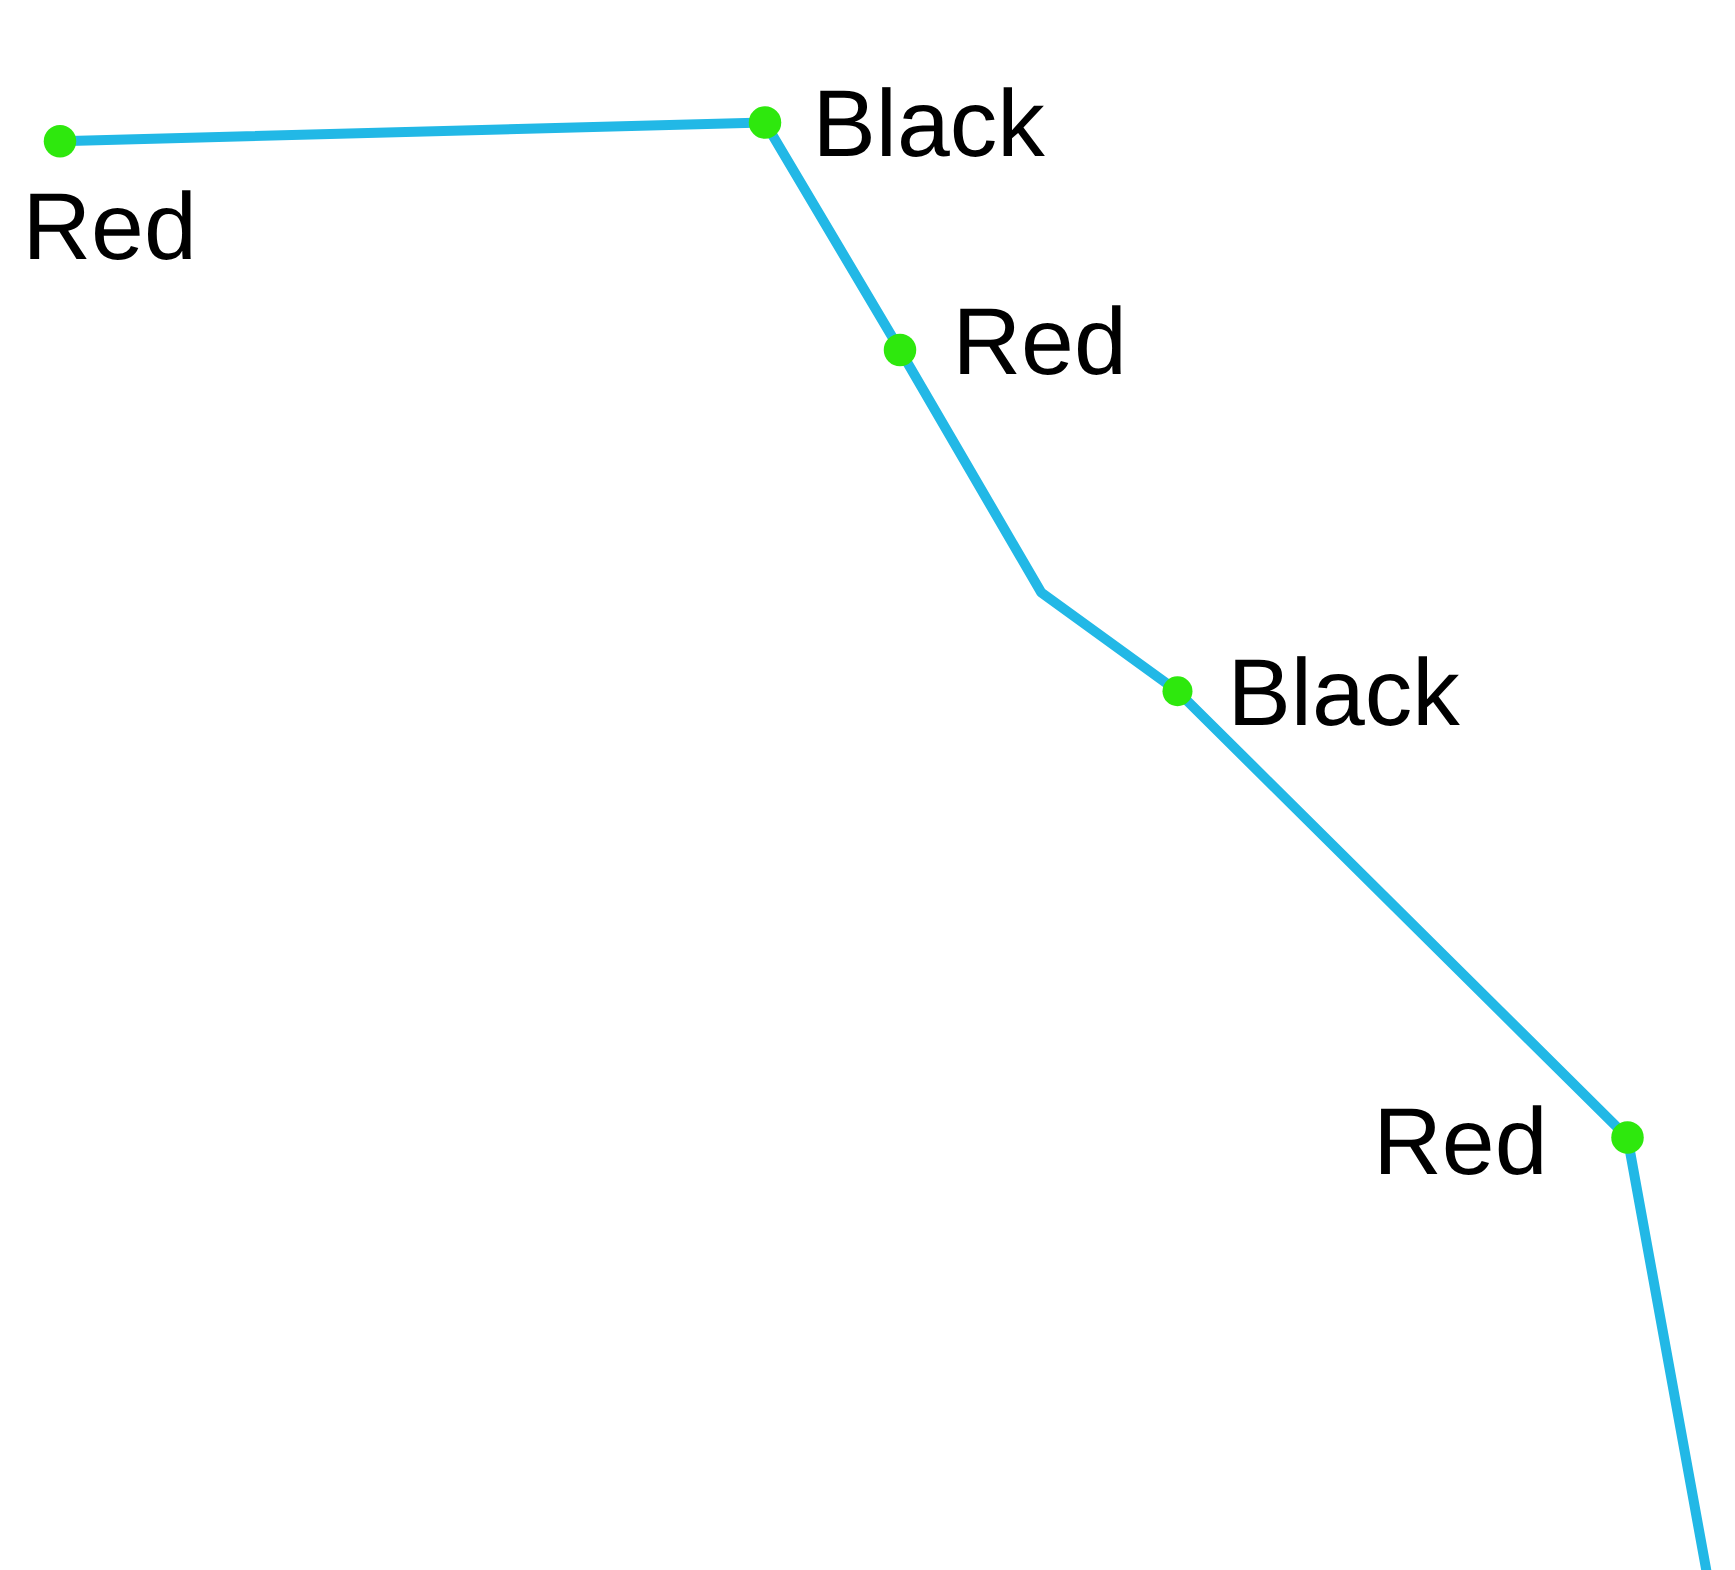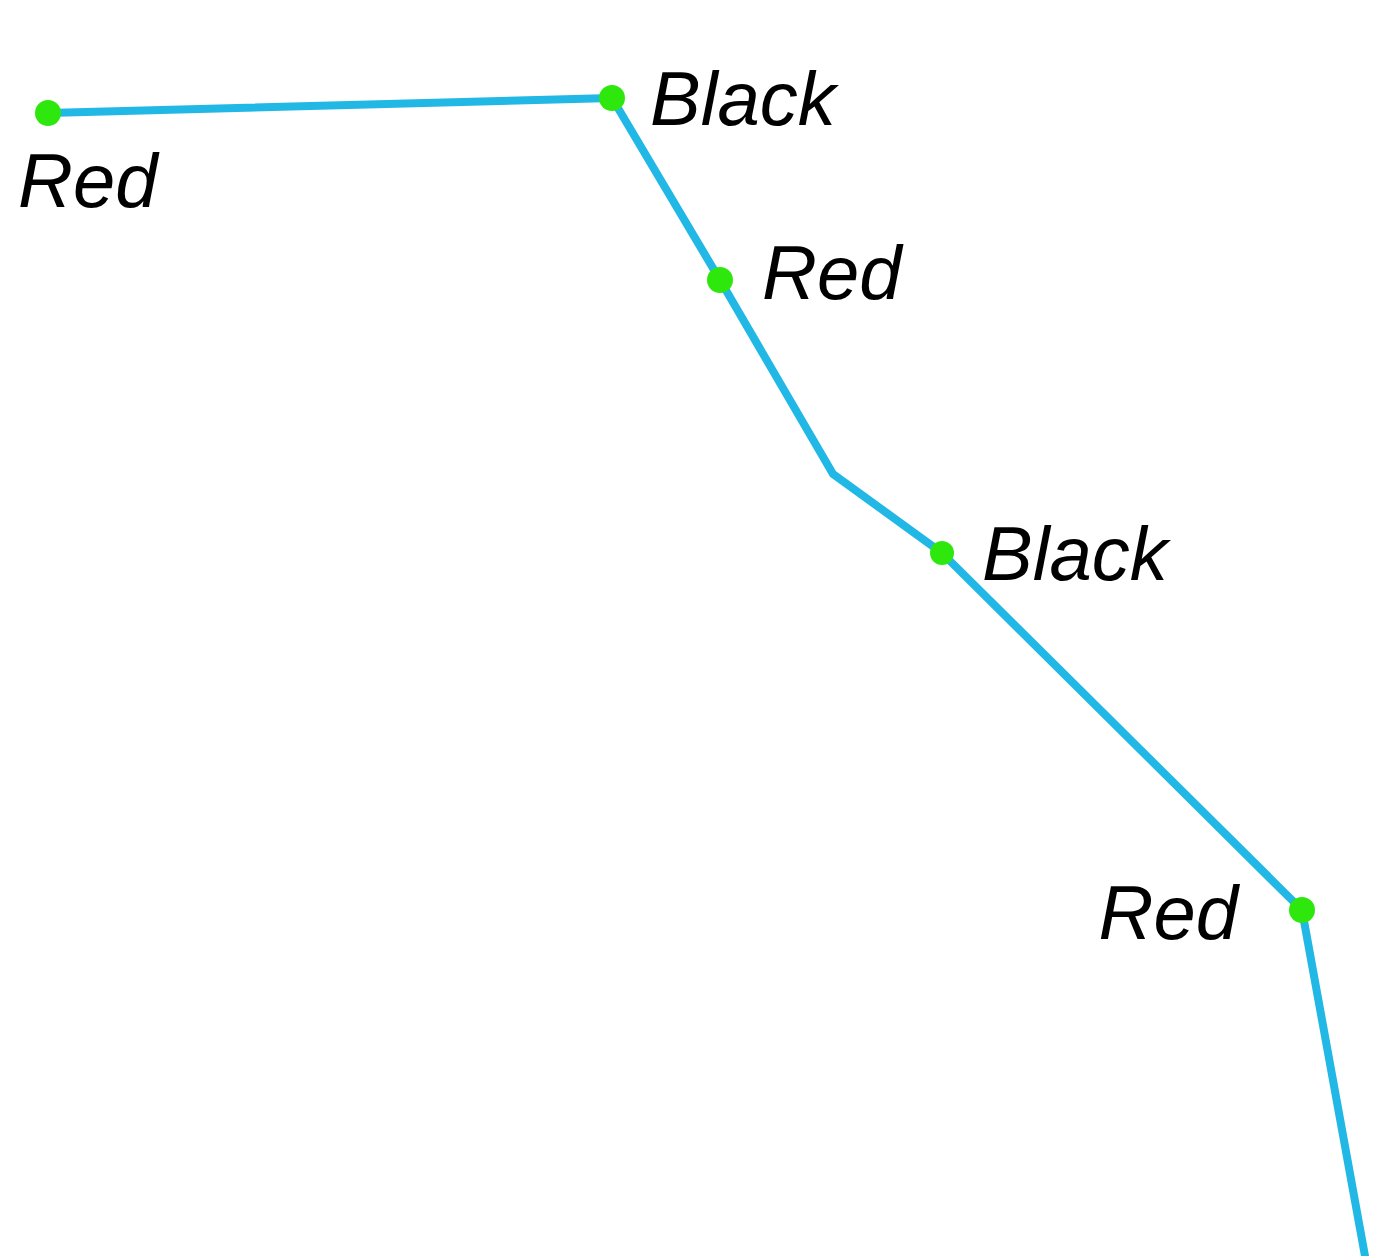--- a/index.html
+++ b/index.html
@@ -31,21 +31,21 @@
     font-size: 76px;
     font-weight: 400;
     fill: #000000;
     dominant-baseline: alphabetic;
     white-space: pre;
   }
 </style>
 </head>
 <body>
 
-<div id="canvas-root" style="width: 1388px; height: 1256px; background: rgb(255, 255, 255); font-style: italic;">
+<div id="canvas-root" style="width: 1388px; height: 1256px; background: rgb(255, 255, 255);">
   <svg id="diagram-svg" viewBox="0 0 1388 1256" xmlns="http://www.w3.org/2000/svg">
 
     <rect x="0" y="0" width="1388" height="1256" fill="#ffffff"></rect>
 
     <polyline fill="none" stroke="#22b8e6" stroke-width="8" stroke-linejoin="round" stroke-linecap="round" points="48,113 612,98 720,280 833,474 942,553 1302,910 1365,1256"></polyline>
 
     <circle cx="48" cy="113" r="13" fill="#2ee80d"></circle>
     <text class="node-label" x="18" y="207" text-anchor="start" fill="#000000" font-size="76">Red</text>
 
     <circle cx="612" cy="98" r="13" fill="#2ee80d"></circle>

